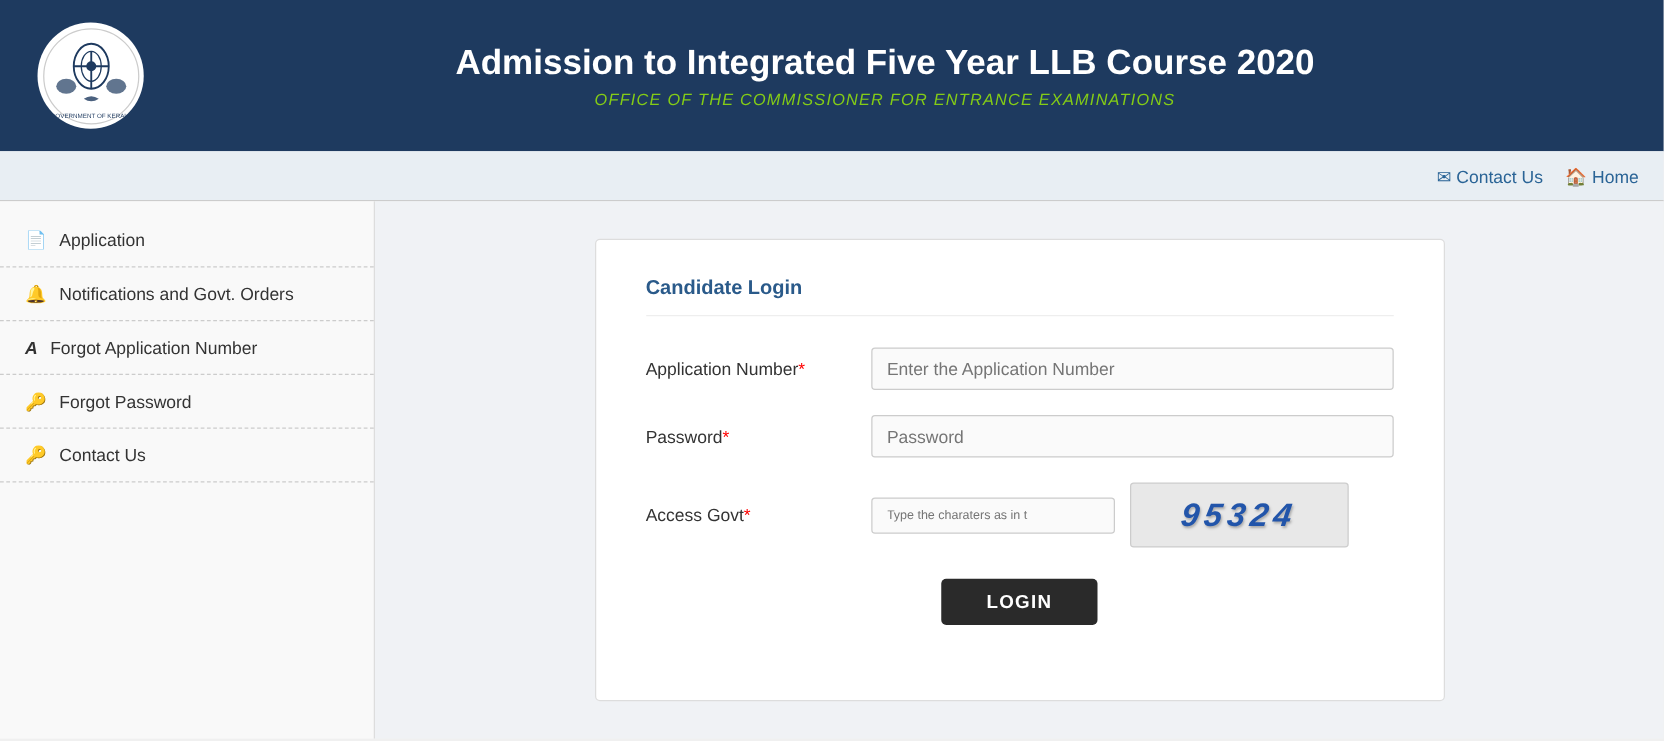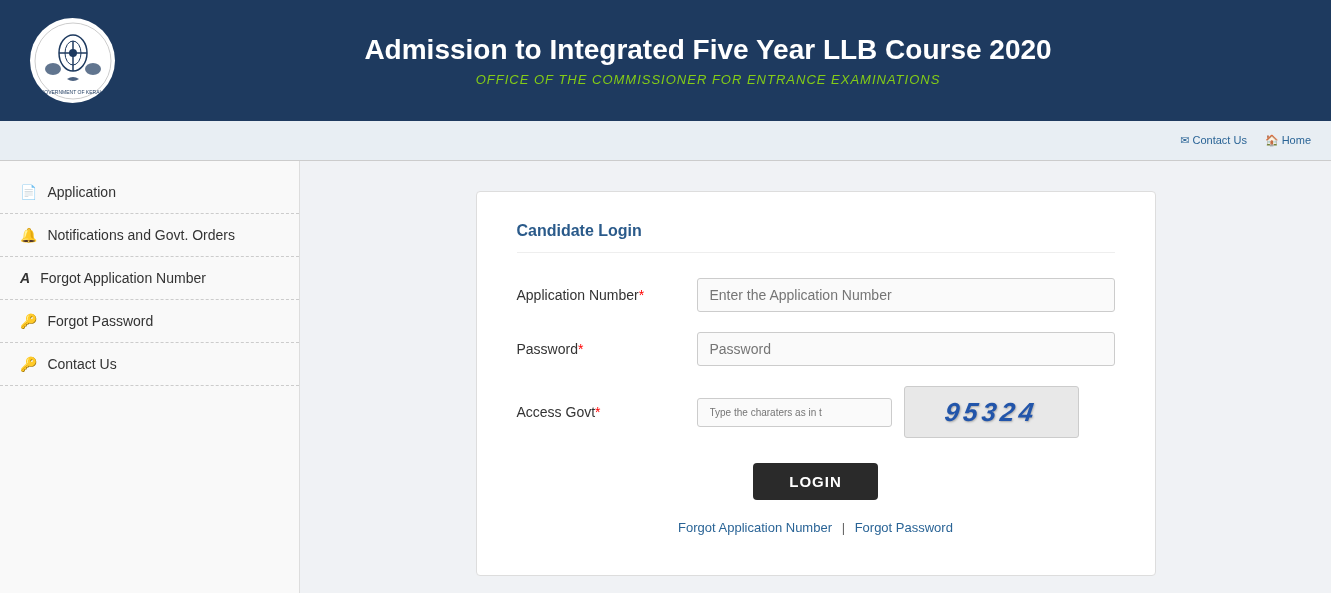--- a/index.html
+++ b/index.html
@@ -38,21 +38,21 @@
       display: flex;
       justify-content: flex-end;
       align-items: center;
       padding: 8px 20px;
       min-height: 40px;
     }
     .nav-bar a {
       color: #2a6496;
       text-decoration: none;
       margin-left: 18px;
-      font-size: 11px;
+      font-size: 14px;
     }
 
     
     .main-layout {
       display: flex;
       min-height: calc(100vh - 170px);
     }
 
     
     .sidebar {
@@ -300,21 +300,16 @@
         <input class="form-input captcha-input" type="text" placeholder="Type the charaters as in t" style="">
         <div class="captcha-image">
           <span class="captcha-text">95324</span>
         </div>
       </div>
 
       <div class="login-btn-row">
         <button class="login-btn">LOGIN</button>
       </div>
 
-      <div class="footer-links">
-        <a href="#">Forgot Application Number</a>
-        <span>|</span>
-        <a href="#">Forgot Password</a>
-      </div>
 
     </div>
   </div>
 </div>
 
 </body></html>

